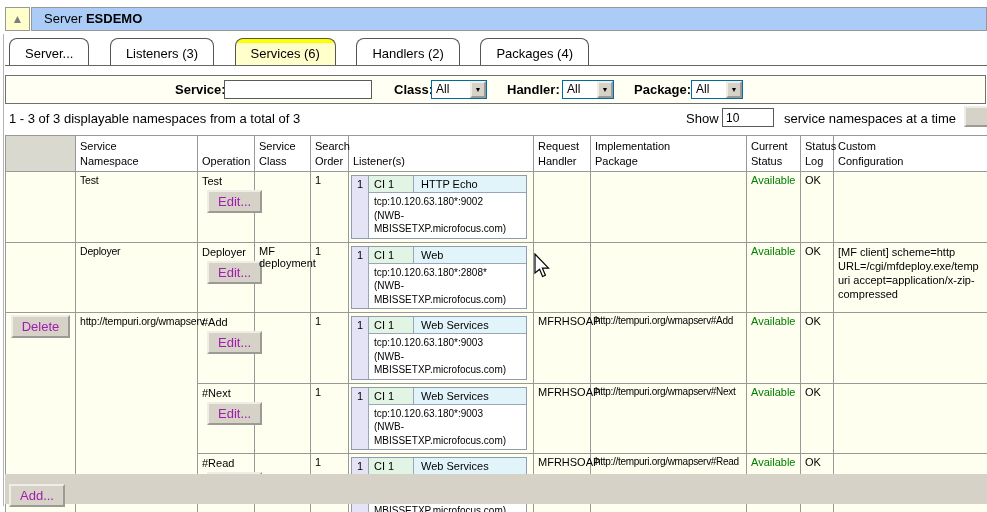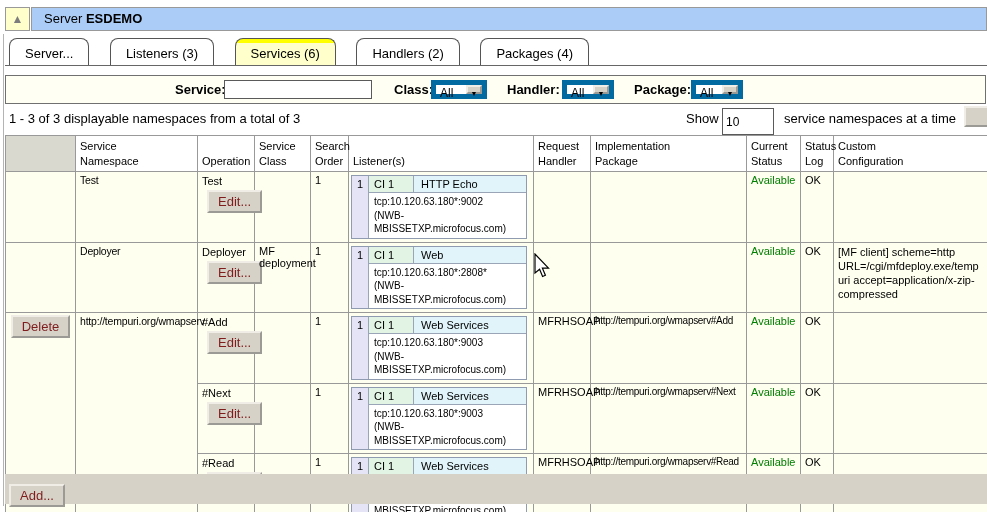--- a/index.html
+++ b/index.html
@@ -26,47 +26,47 @@
   .tab.active { background:linear-gradient(#ffff00 0 4px, #ffffcc 4px); }
 
   
   .filterbar { position:absolute; left:5px; top:75px; width:981px; height:29px;
     border:1px solid #707070; background:#fffff4; }
   .filter-title { position:absolute; left:0; top:0; width:156px; height:27px; background:#e7f8e9;
     border-right:1px solid #707070; line-height:27px; padding-left:9px; font-size:13px; }
   .flabel { position:absolute; top:0; line-height:27px; font-weight:bold; font-size:13px; }
   .ftext { position:absolute; top:4px; height:19px; border:1px solid #5a5a5a; background:#fff;
     font:12px "Liberation Sans", sans-serif; padding:0 3px; }
-  .combo { position:absolute; top:4px; height:19px; background:#fff; border:5px solid #0369a1;
+  .combo { position:absolute; top:4px; height:19px; background:#fff; border:1px solid #0369a1;
     font-size:12px; line-height:17px; padding-left:4px; cursor:default; }
   .combo .arrowbtn { position:absolute; right:0; top:0; bottom:0; width:16px; background:#d6d2c8;
     border:2px outset #f0ede6; text-align:center; font-size:7px; line-height:13px; color:#000; }
 
   
   .pag-summary { position:absolute; left:9px; top:111px; font-size:13px; }
   .show-label { position:absolute; left:686px; top:111px; font-size:13px; }
-  .show-input { position:absolute; left:722px; top:108px; width:52px; height:27px;
+  .show-input { position:absolute; left:722px; top:108px; width:52px; height:19px;
     border:1px solid #5a5a5a; background:#fff; font:12px "Liberation Sans", sans-serif; padding:0 3px; }
   .show-suffix { position:absolute; left:784px; top:111px; font-size:13px; }
   .cut-btn { position:absolute; left:964px; top:106px; width:30px; height:21px;
     background:#d6d2c8; border:2px outset #f0ede6; }
 
   
   .svc-table { position:absolute; left:5px; top:135px; width:982px;
     border-collapse:collapse; table-layout:fixed; font-size:11px; }
   .svc-table th, .svc-table td { border:1px solid #999; vertical-align:top; padding:2px 4px; text-align:left; }
   .svc-table thead th { background:#fff; font-weight:normal; vertical-align:bottom;
     white-space:pre-line; height:36px; padding-bottom:3px; line-height:1.3; }
   .svc-table thead th.act-h { background:#d9d9d0; }
   .svc-table tbody tr { height:50px; }
   .svc-table tbody td { background:#fffff0; }
   td.act { background:#d9d9d0; text-align:center; padding-top:6px; }
   td.ns  { font-size:10.5px; letter-spacing:-0.2px; }
   .opname { margin:1px 0 3px 0; }
-  .btn3d { font:13px "Liberation Sans", sans-serif; color:#7f1d1d; background:#d6d2c8;
+  .btn3d { font:13px "Liberation Sans", sans-serif; color:#a21caf; background:#d6d2c8;
     border:2px outset #f0ede6; padding:2px 9px; cursor:default; }
   .btn-edit { margin-left:5px; display:inline-block; }
   td.st { color:#008000; }
   td.ip { font-size:10px; letter-spacing:-0.3px;margin-top:40px; }
   td.cc { font-size:11px; line-height:1.3; overflow-wrap:break-word; }
   td.ls { padding:1px; }
 
   
   .lbox { margin:2px 1px; width:176px; border:1px solid #8f9bb0; background:#fff;
     display:grid; grid-template-columns:17px 45px 1fr; grid-template-rows:17px auto; }

